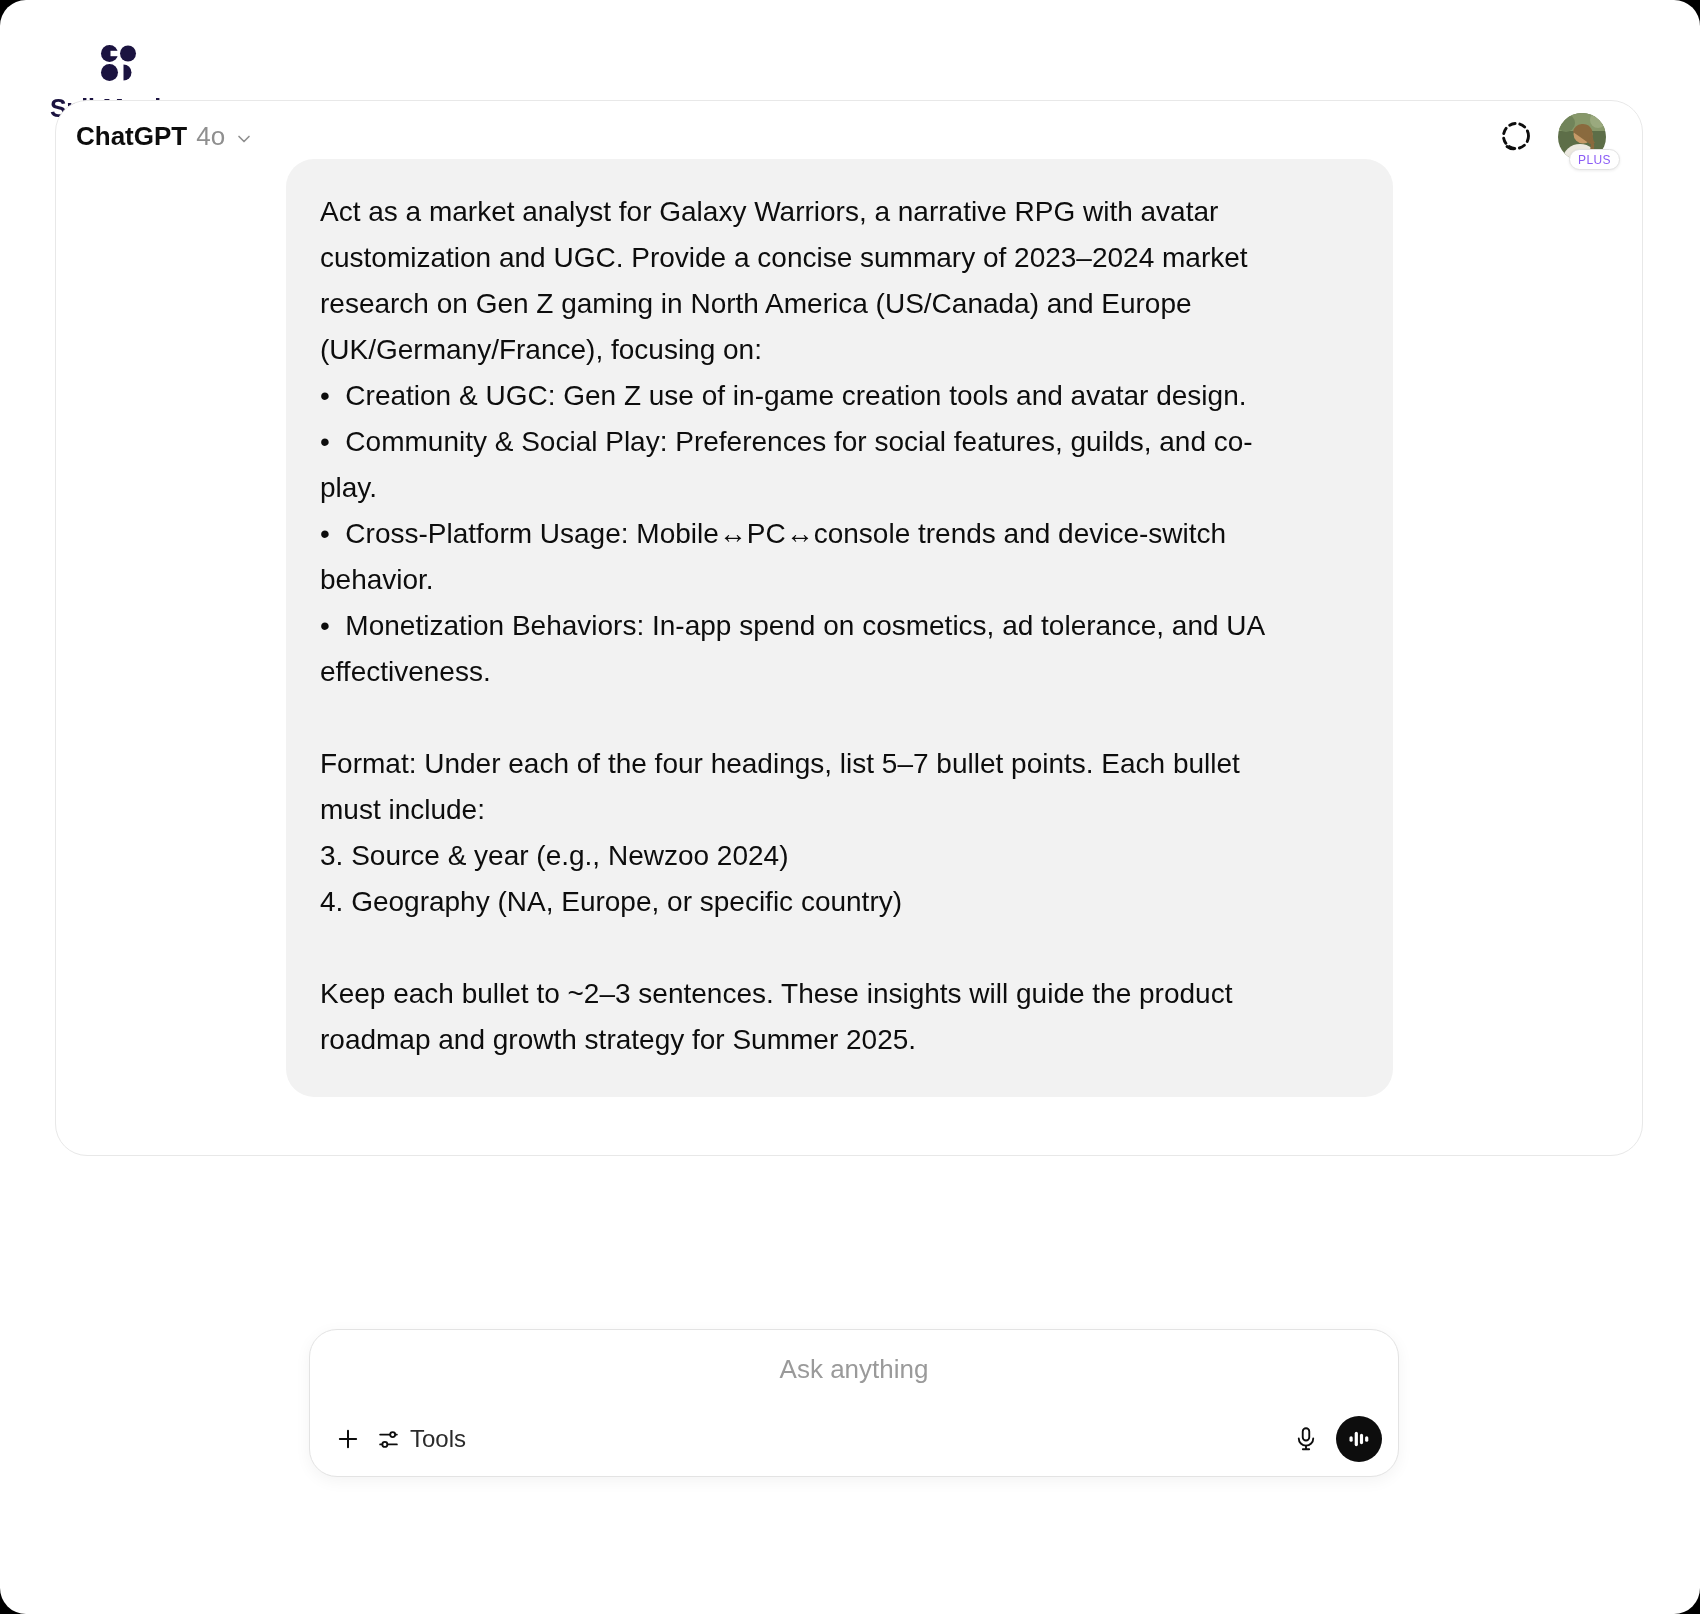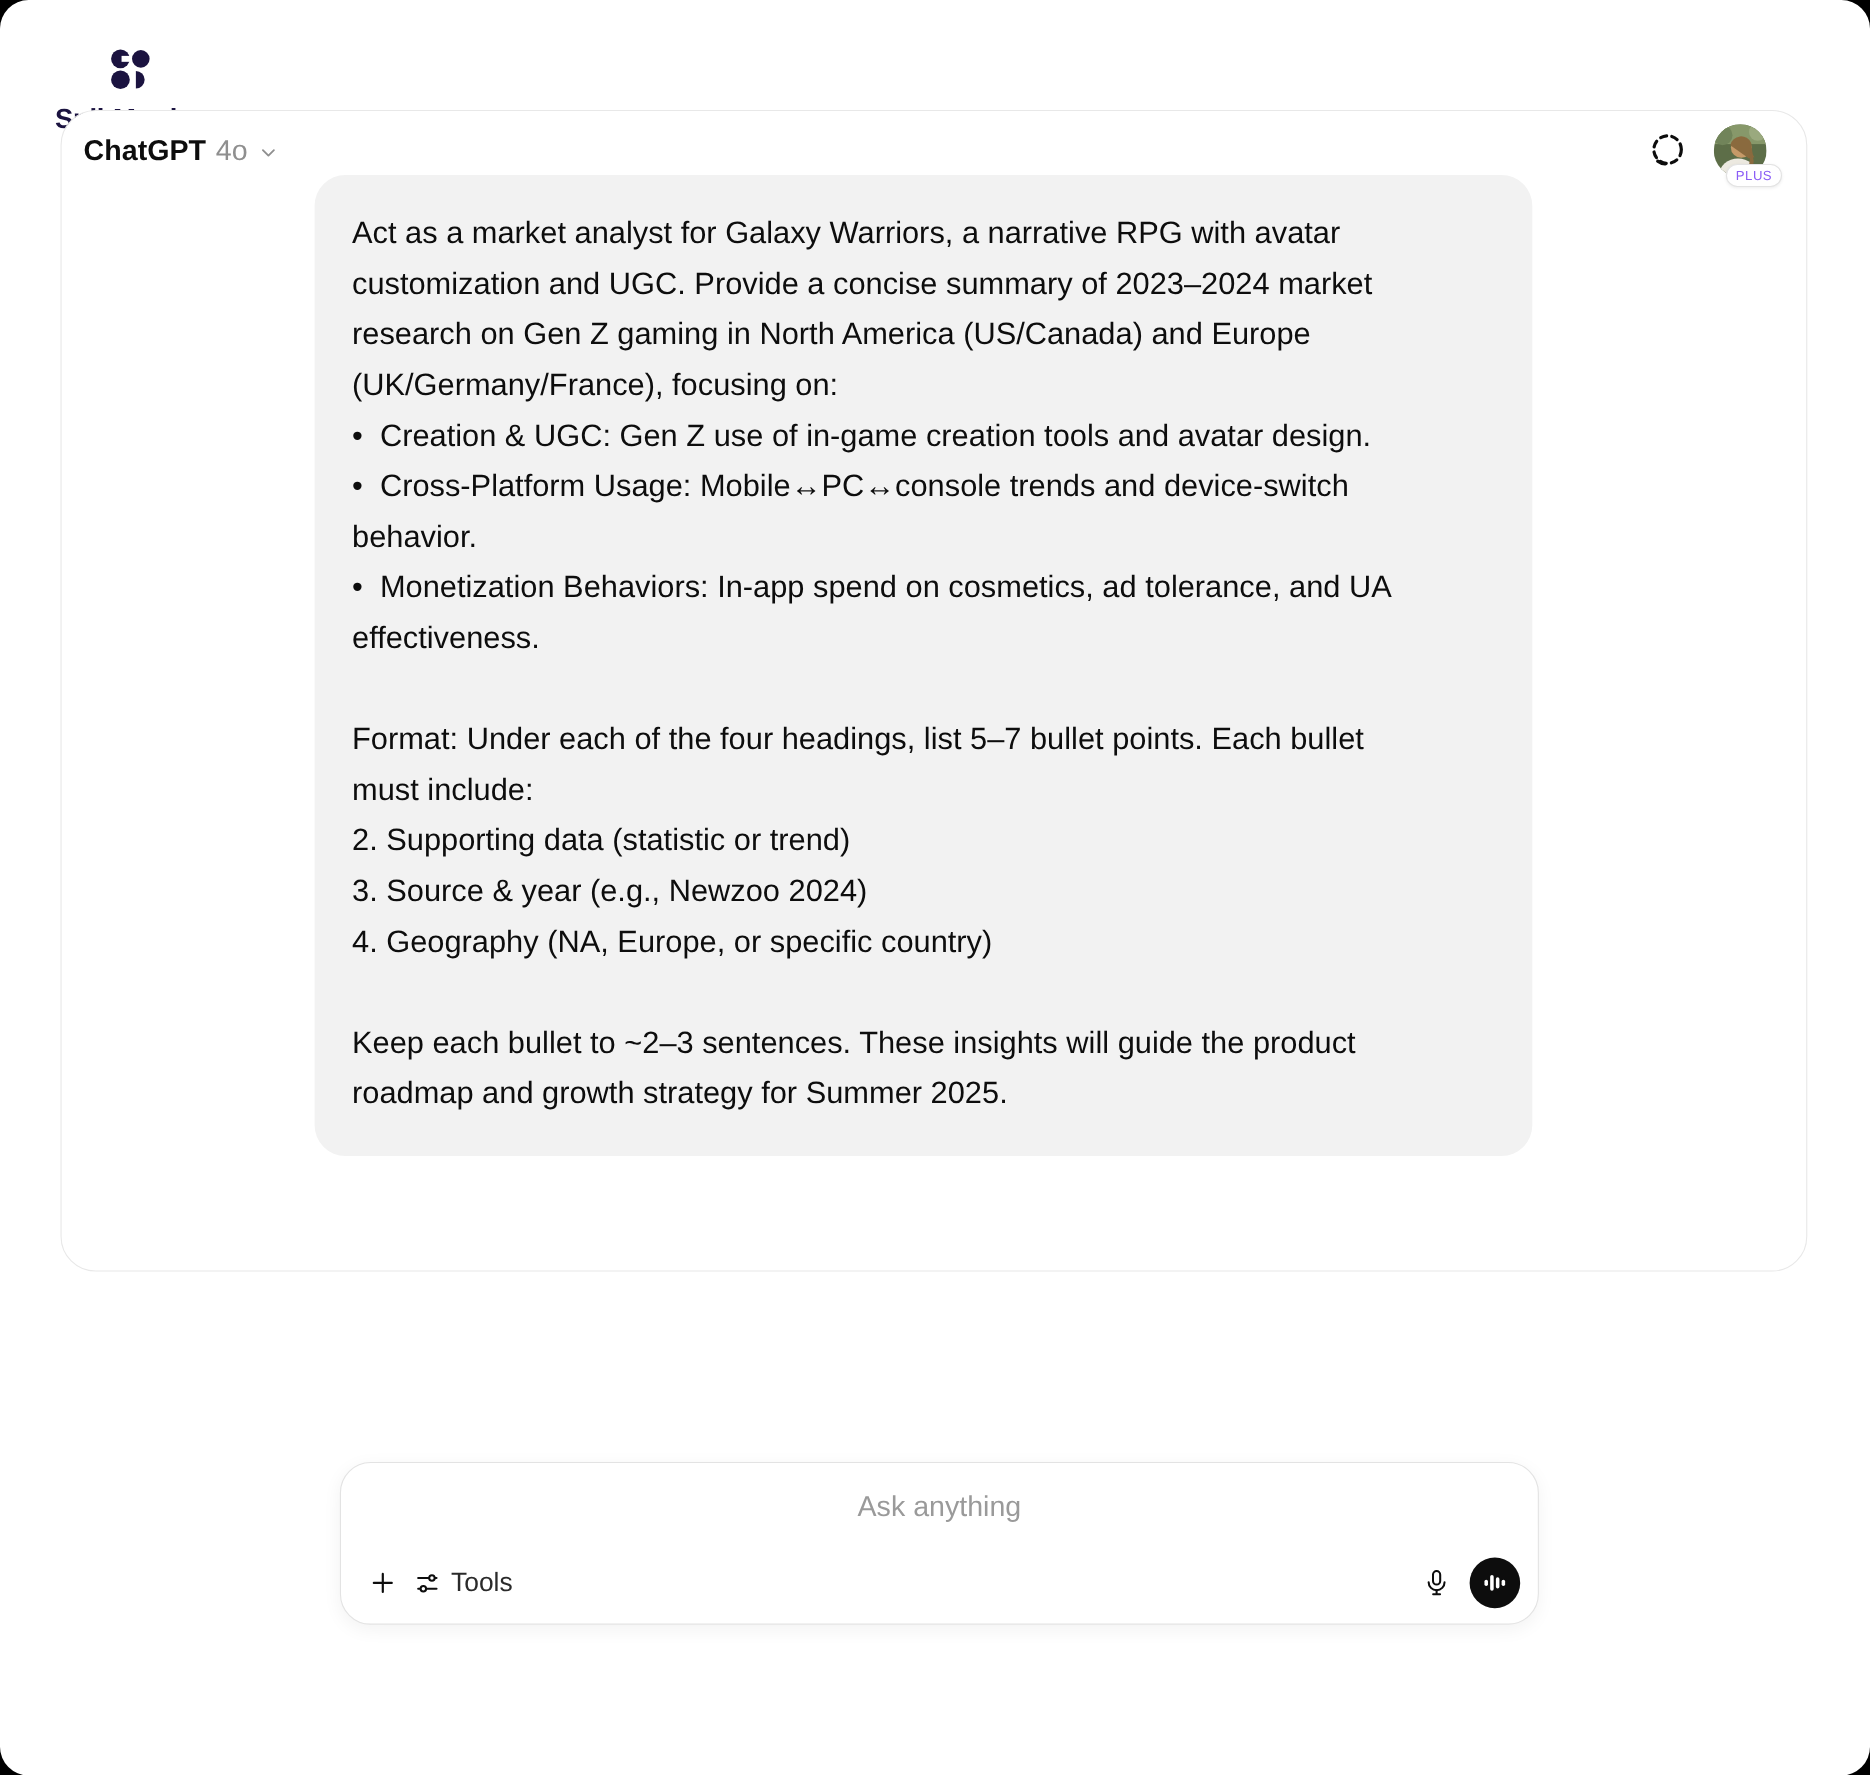--- a/index.html
+++ b/index.html
@@ -110,25 +110,25 @@
           </g>
         </svg>
         <span class="plus-badge">PLUS</span>
       </div>
     </div>
 
     <div class="message-bubble">
       <div id="message-blocks">
           <p class="msg-line">Act as a market analyst for Galaxy Warriors, a narrative RPG with avatar customization and UGC. Provide a concise summary of 2023–2024 market research on Gen Z gaming in North America (US/Canada) and Europe (UK/Germany/France), focusing on:</p>
           <p class="msg-line">•&nbsp; Creation &amp; UGC: Gen Z use of in-game creation tools and avatar design.</p>
+          <p class="msg-line">•&nbsp; Community &amp; Social Play: Preferences for social features, guilds, and co-play.</p>
           <p class="msg-line">•&nbsp; Cross-Platform Usage: Mobile↔PC↔console trends and device-switch behavior.</p>
           <p class="msg-line">•&nbsp; Monetization Behaviors: In-app spend on cosmetics, ad tolerance, and UA effectiveness.</p>
           <p class="msg-line spacer"></p>
           <p class="msg-line">Format: Under each of the four headings, list 5–7 bullet points. Each bullet must include:</p>
-          <p class="msg-line">2. Supporting data (statistic or trend)</p>
           <p class="msg-line">3. Source &amp; year (e.g., Newzoo 2024)</p>
           <p class="msg-line">4. Geography (NA, Europe, or specific country)</p>
           <p class="msg-line spacer"></p>
           <p class="msg-line">Keep each bullet to ~2–3 sentences. These insights will guide the product roadmap and growth strategy for Summer 2025.</p>
         </div>
     </div>
 
     <div class="composer">
       <input class="composer-field" type="text" placeholder="Ask anything" style="">
       <div class="composer-row">

